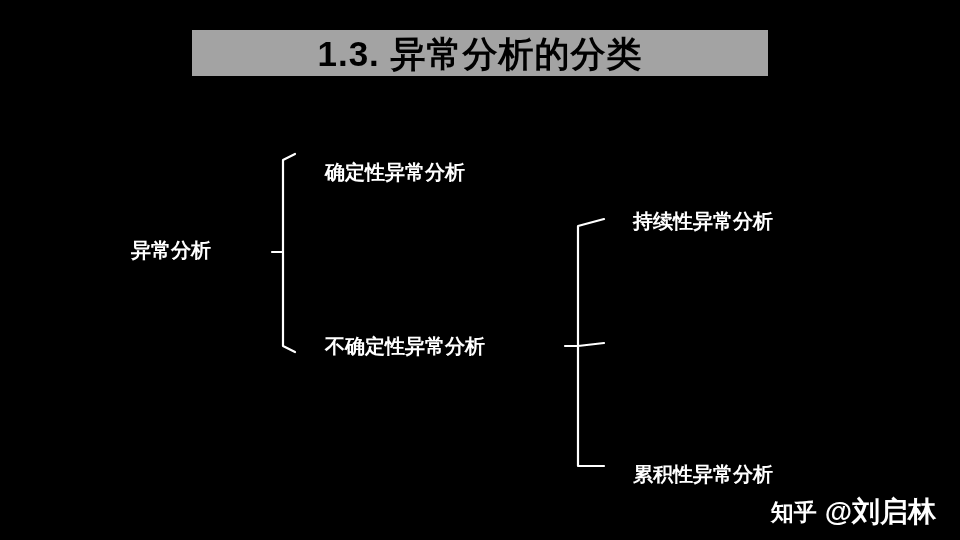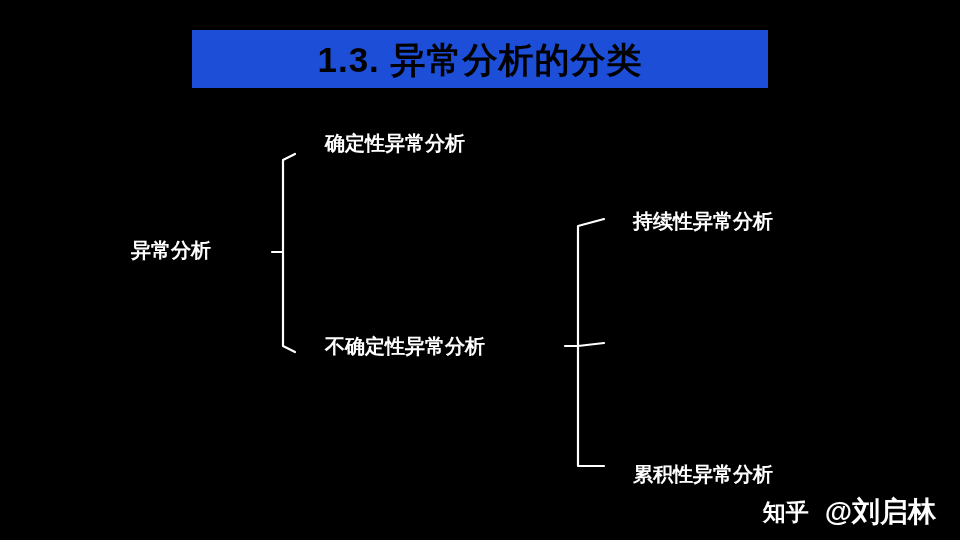--- a/index.html
+++ b/index.html
@@ -18,22 +18,22 @@
     width: 960px;
     height: 540px;
     background: #000000;
   }
   
   #title-box {
     position: absolute;
     left: 192px;
     top: 30px;
     width: 576px;
-    height: 58px;
-    background: #1d4ed8;
+    height: 46px;
+    background: #a3a3a3;
     display: flex;
     align-items: center;
     justify-content: center;
   }
   #title-text {
     color: #000000;
     font-size: 35px;
     font-weight: bold;
     letter-spacing: 1px;
     line-height: 1;
@@ -42,21 +42,21 @@
   
   .node {
     position: absolute;
     color: #ffffff;
     font-size: 20px;
     font-weight: bold;
     white-space: nowrap;
     line-height: 1;
   }
   #root-node      { left: 131px; top: 240px; text-align: right; }
-  #lvl1-node-0    { left: 325px; top: 133px; }
+  #lvl1-node-0    { left: 325px; top: 162px; }
   #lvl1-node-1    { left: 325px; top: 336px; }
   #lvl2-node-0    { left: 633px; top: 211px; }
   #lvl2-node-1    { left: 633px; top: 334px; }
   #lvl2-node-2    { left: 633px; top: 464px; }
 
   
   #braces {
     position: absolute;
     left: 0;
     top: 0;
@@ -64,21 +64,21 @@
     height: 540px;
     pointer-events: none;
   }
   
   #watermark {
     position: absolute;
     right: 24px;
     bottom: 14px;
     display: flex;
     align-items: center;
-    gap: 16px;
+    gap: 8px;
     color: #ffffff;
     font-size: 23px;
     font-weight: bold;
     line-height: 1;
     white-space: nowrap;
   }
   #watermark .zhihu-logo {
     font-size: 23px;
     font-weight: bold;
     letter-spacing: 0px;

